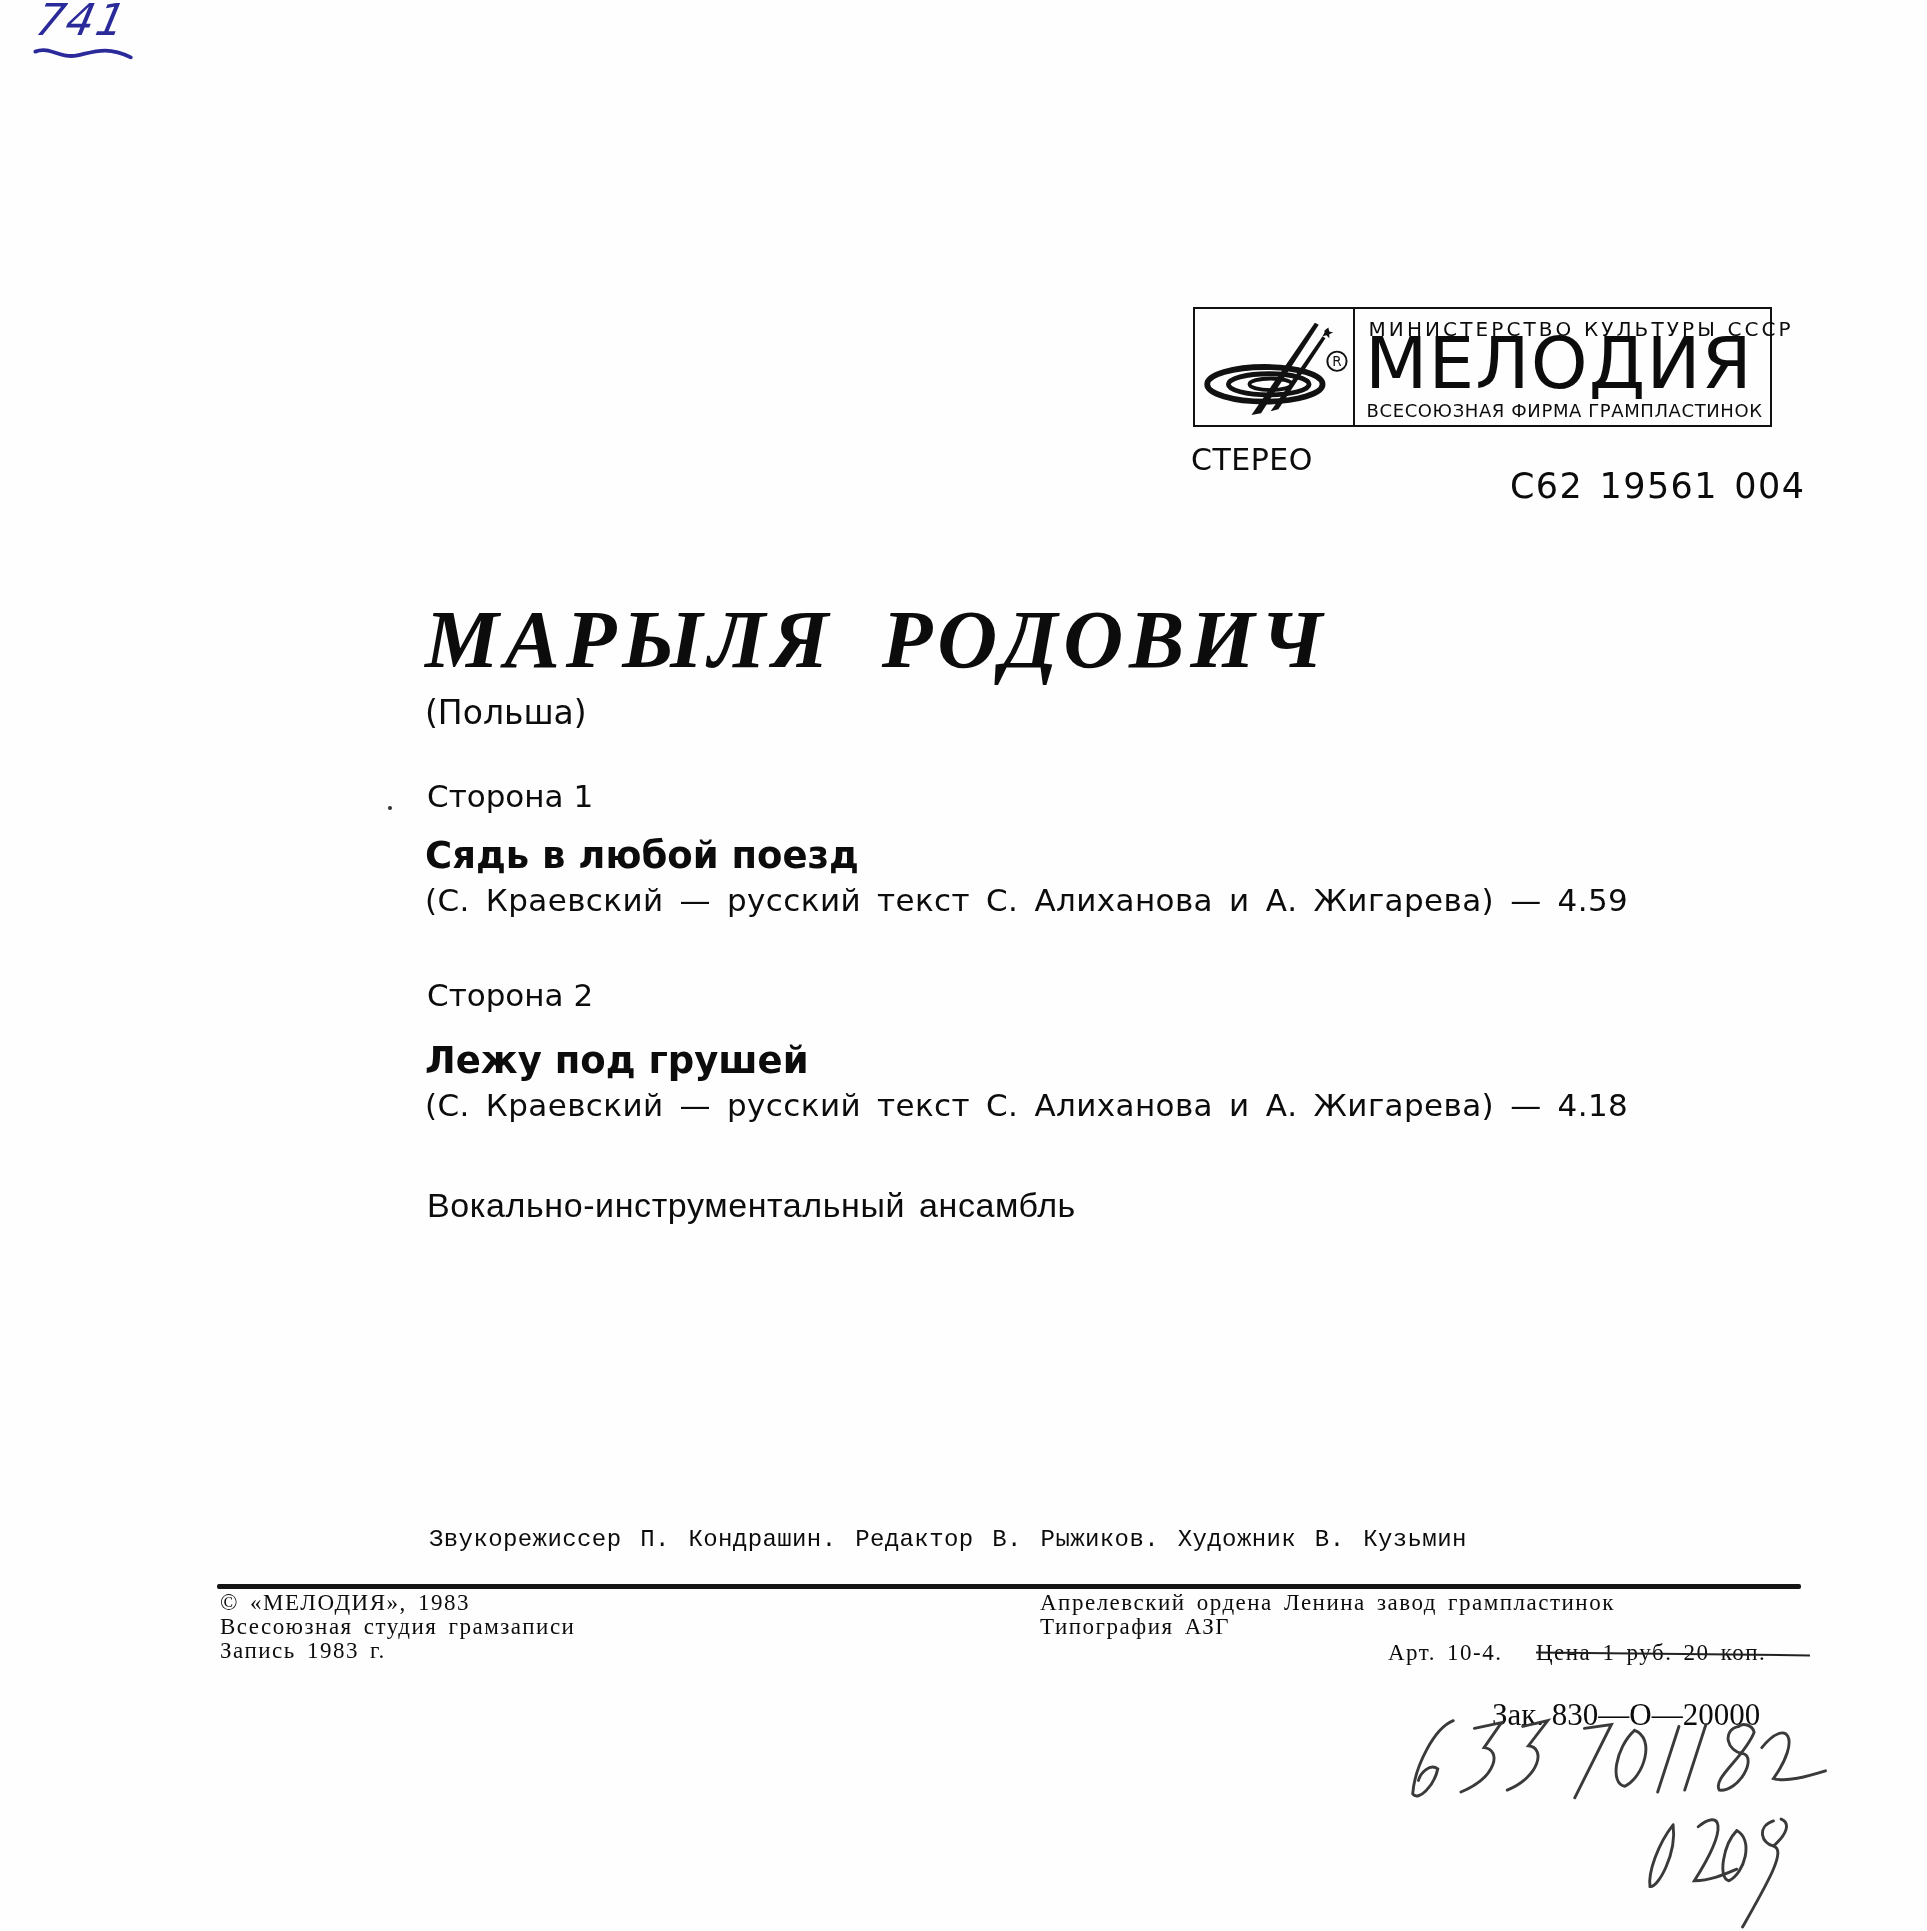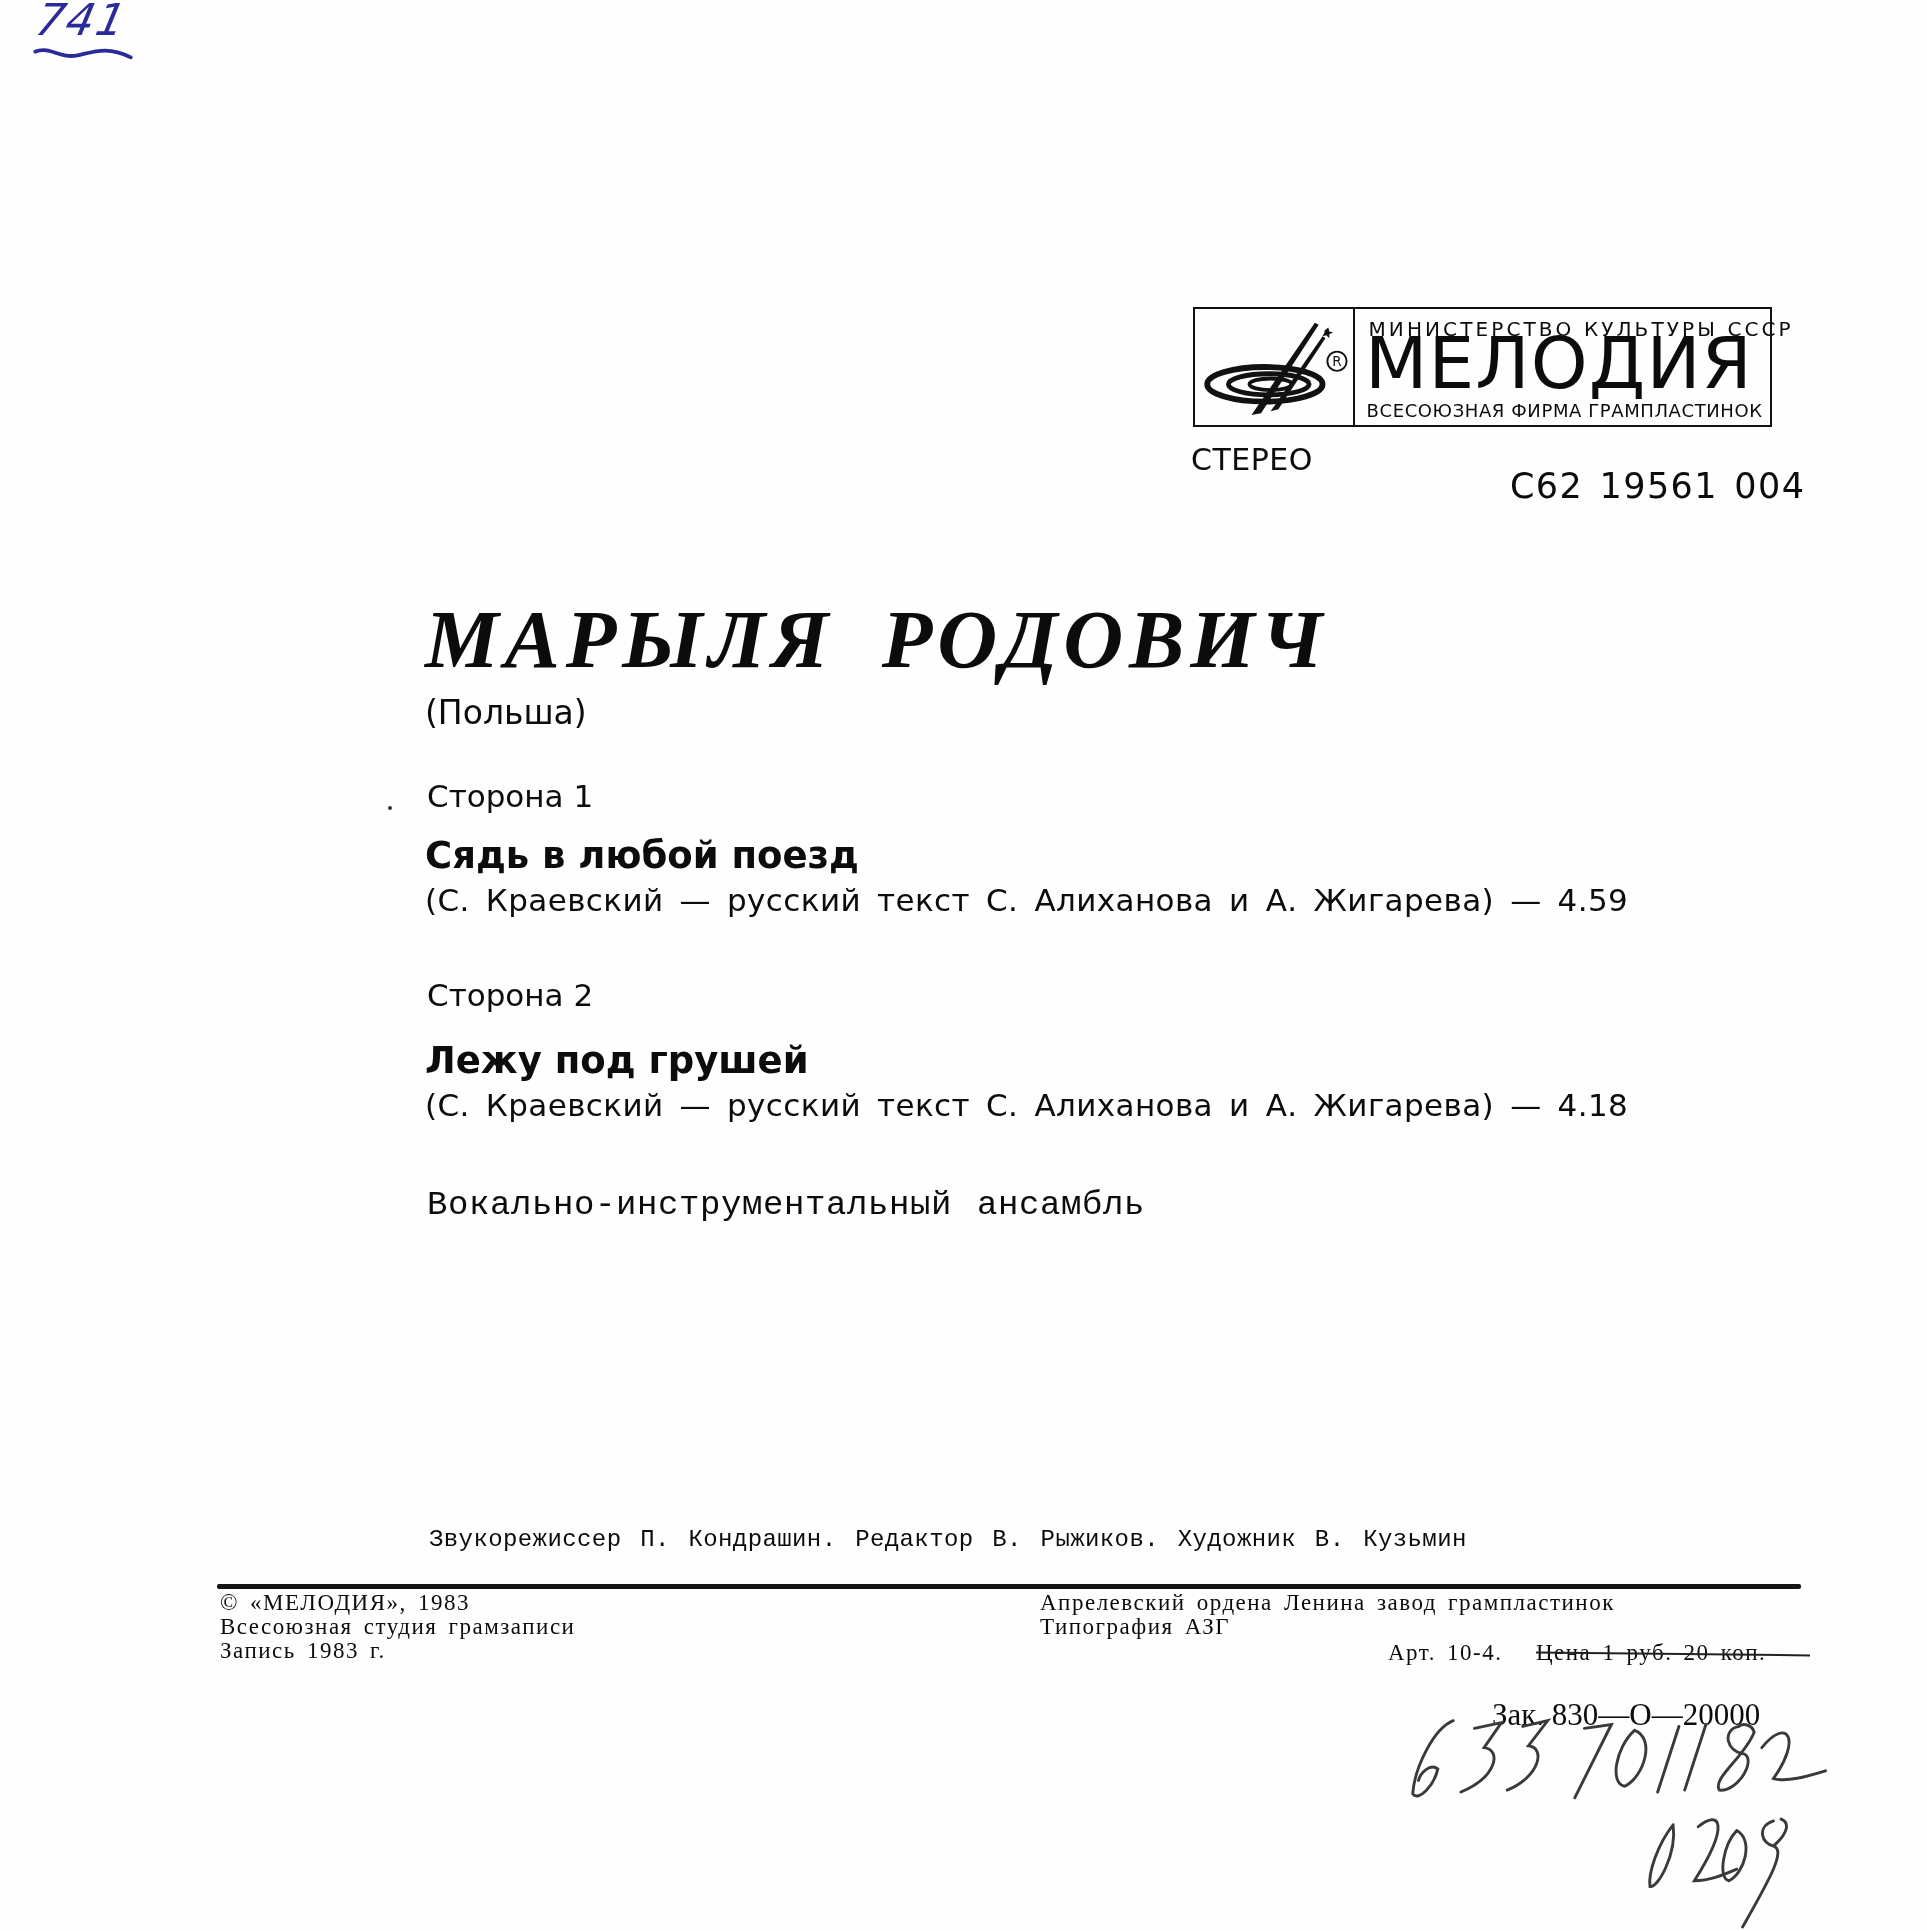--- a/index.html
+++ b/index.html
@@ -107,21 +107,21 @@
       font-family: "DejaVu Sans", sans-serif;
     }
     .credits {
       font-size: 31px;
       font-family: "DejaVu Sans", sans-serif;
       letter-spacing: 0.4px;
       word-spacing: 5.8px;
     }
     .ensemble {
       font-size: 34px;
-      font-family: Liberation Mono, monospace;
+      font-family: Liberation Sans, sans-serif;
       letter-spacing: 0.6px;
       word-spacing: 3.9px;
     }
     .staff {
       left: 429px; top: 1526px;
       font-size: 24px;
       font-family: Liberation Mono, monospace;
       letter-spacing: 0.4px;
       word-spacing: 3.9px;
     }

